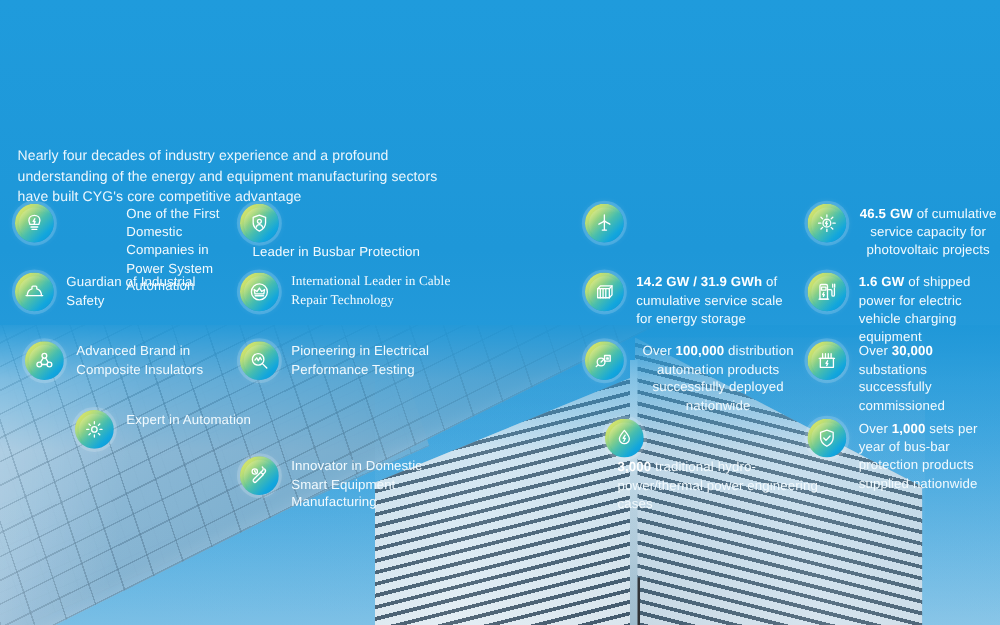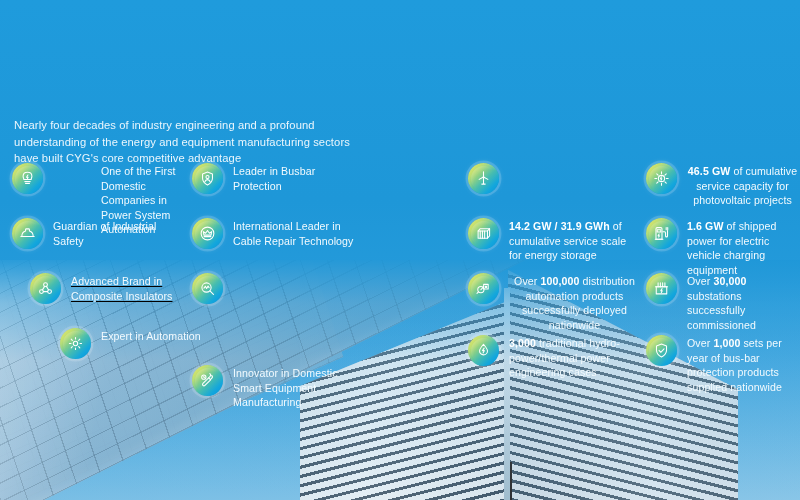--- a/index.html
+++ b/index.html
@@ -128,21 +128,21 @@
           <div class="lv"></div>
           <div class="blackbox"></div>
         </div>
       <div class="towerEdge"></div>
       <div class="haze"></div>
     </div>
     <div class="wash"></div>
   </div>
 
   <div class="content">
-    <p class="lede">Nearly four decades of industry engineering and a profound understanding of the energy and equipment manufacturing sectors have built CYG's core competitive advantage</p>
+    <p class="lede">Nearly four decades of industry experience and a profound understanding of the energy and equipment manufacturing sectors have built CYG's core competitive advantage</p>
 
     <div class="col" id="c0" style="left:12px;  top:163px; width:178px;">
         <div class="item" style="position: absolute; top: 0px; left: 0px; width: 100%; gap: 48px;">
           <div class="badge">
             <svg viewBox="0 0 24 24">
               <path d="M12 3.2c3.6 0 6.2 2.4 6.2 5.6 0 1.9-1 3-1 4.6H6.8c0-1.6-1-2.7-1-4.6 0-3.2 2.6-5.6 6.2-5.6z"></path>
               <path d="M8.2 16.4h7.6M9.2 19h5.6"></path>
               <path d="M12.6 7l-2 3.2h2.2l-1 2.6"></path>
             </svg>
           </div>
@@ -150,21 +150,21 @@
         </div>
         <div class="item" style="position: absolute; top: 55px; left: 0px; width: 100%;">
           <div class="badge">
             <svg viewBox="0 0 24 24">
               <path d="M4 16.2c0-4 2.6-6.8 5.3-7.6v-2.1c0-.6.5-1 1.1-1h3.2c.6 0 1.1.4 1.1 1v2.1c2.7.8 5.3 3.6 5.3 7.6"></path>
               <path d="M2.6 16.2h18.8"></path>
             </svg>
           </div>
           <div class="txt">Guardian of Industrial Safety</div>
         </div>
-        <div class="item" style="position: absolute; top: 110px; left: 18px; width: 100%; text-decoration: underline;">
+        <div class="item" style="position: absolute; top: 110px; left: 8px; width: 100%;">
           <div class="badge">
             <svg viewBox="0 0 24 24">
               <circle cx="12" cy="6.6" r="2.7"></circle>
               <circle cx="6.3" cy="16.4" r="2.7"></circle>
               <circle cx="17.7" cy="16.4" r="2.7"></circle>
               <path d="M10.7 9l-3.1 5M13.3 9l3.1 5M9 16.4h6"></path>
             </svg>
           </div>
           <div class="txt">Advanced Brand in Composite Insulators</div>
         </div>
@@ -172,48 +172,49 @@
           <div class="badge">
             <svg viewBox="0 0 24 24">
               <circle cx="12" cy="12" r="3.1"></circle>
               <path d="M12 3.4v2.3M12 18.3v2.3M3.4 12h2.3M18.3 12h2.3M5.9 5.9l1.6 1.6M16.5 16.5l1.6 1.6M18.1 5.9l-1.6 1.6M7.5 16.5l-1.6 1.6"></path>
             </svg>
           </div>
           <div class="txt">Expert in Automation</div>
         </div>
       </div>
     <div class="col" id="c1" style="left:192px; top:163px; width:175px;">
-        <div class="item" style="position: absolute; top: 0px; left: 0px; width: 100%;">
+        <div class="item" style="position: absolute; top: 0px; left: 0px; width: 100%; flex-direction: column;">
           <div class="badge">
             <svg viewBox="0 0 24 24">
               <path d="M12 2.9l7 2.6v6.1c0 4.2-3 7.4-7 9.5-4-2.1-7-5.3-7-9.5V5.5z"></path>
               <circle cx="12" cy="10" r="2.2"></circle>
               <path d="M8.3 16.6c.6-2 2-3 3.7-3s3.1 1 3.7 3"></path>
             </svg>
           </div>
           <div class="txt">Leader in Busbar Protection</div>
         </div>
-        <div class="item" style="position: absolute; top: 55px; left: 0px; width: 100%;">
+        <div class="item" style="position: absolute; top: 55px; left: 0px; width: 100%; font-family: Liberation Serif, serif;">
           <div class="badge">
             <svg viewBox="0 0 24 24">
               <circle cx="12" cy="12" r="9"></circle>
               <path d="M7 14.3l-.9-5 3.2 2.3L12 7.7l2.7 3.9 3.2-2.3-.9 5z"></path>
               <path d="M7.2 16.4h9.6"></path>
             </svg>
           </div>
           <div class="txt">International Leader in Cable Repair Technology</div>
         </div>
         <div class="item" style="position: absolute; top: 110px; left: 0px; width: 100%;">
           <div class="badge">
             <svg viewBox="0 0 24 24">
               <circle cx="10.6" cy="10.6" r="6.5"></circle>
               <path d="M15.4 15.4l5 5"></path>
               <path d="M7 11.4l2-2.6 1.8 3.2 2-3.6 1.5 2.6"></path>
             </svg>
           </div>
+          <div class="txt">Pioneering in Electrical Performance Testing</div>
         </div>
         <div class="item" style="position: absolute; top: 165px; left: 0px; width: 100%; margin-top: 37px;">
           <div class="badge">
             <svg viewBox="0 0 24 24">
               <circle cx="6.8" cy="7.3" r="3"></circle>
               <path d="M6.8 5.9v1.4l1 .9"></path>
               <path d="M17.9 4.6c1.3 1.3 1.3 3 0 4.3l-1.8 1.8-2.5-2.5 1.8-1.8c1.3-1.3 1.2-3.1-.1-4.2"></path>
               <path d="M13.6 8.2l-8 8c-.8.8-.8 2 0 2.8.8.8 2 .8 2.8 0l8-8"></path>
             </svg>
           </div>
@@ -246,21 +247,21 @@
             <svg viewBox="0 0 24 24">
               <circle cx="8.3" cy="13.5" r="4.4"></circle>
               <path d="M8.3 13.5l3.9-3.9"></path>
               <path d="M12.2 6.2h6.4v6.4h-6.4z"></path>
               <path d="M14.7 8.8h1.6v1.6h-1.6z"></path>
               <path d="M2.8 18.8l2.1-2.1"></path>
             </svg>
           </div>
           <div class="txt">Over <b>100,000</b> distribution automation products successfully deployed nationwide</div>
         </div>
-        <div class="item" style="position: absolute; top: 172px; left: 0px; width: 100%;">
+        <div class="item" style="position: absolute; top: 172px; left: 16px; width: 100%; flex-direction: column;">
           <div class="badge">
             <svg viewBox="0 0 24 24">
               <path d="M12 3.2c3.4 4 5.6 6.6 5.6 9.4A5.6 5.6 0 0 1 12 18.2a5.6 5.6 0 0 1-5.6-5.6c0-2.8 2.2-5.4 5.6-9.4z"></path>
               <path d="M12.9 8.6l-2.3 3.6h2.5l-1.7 3.3"></path>
             </svg>
           </div>
           <div class="txt"><b>3,000</b> traditional hydro-power/thermal power engineering cases</div>
         </div>
       </div>
     <div class="col" id="c3" style="left:646px; top:163px; width:152px;">

